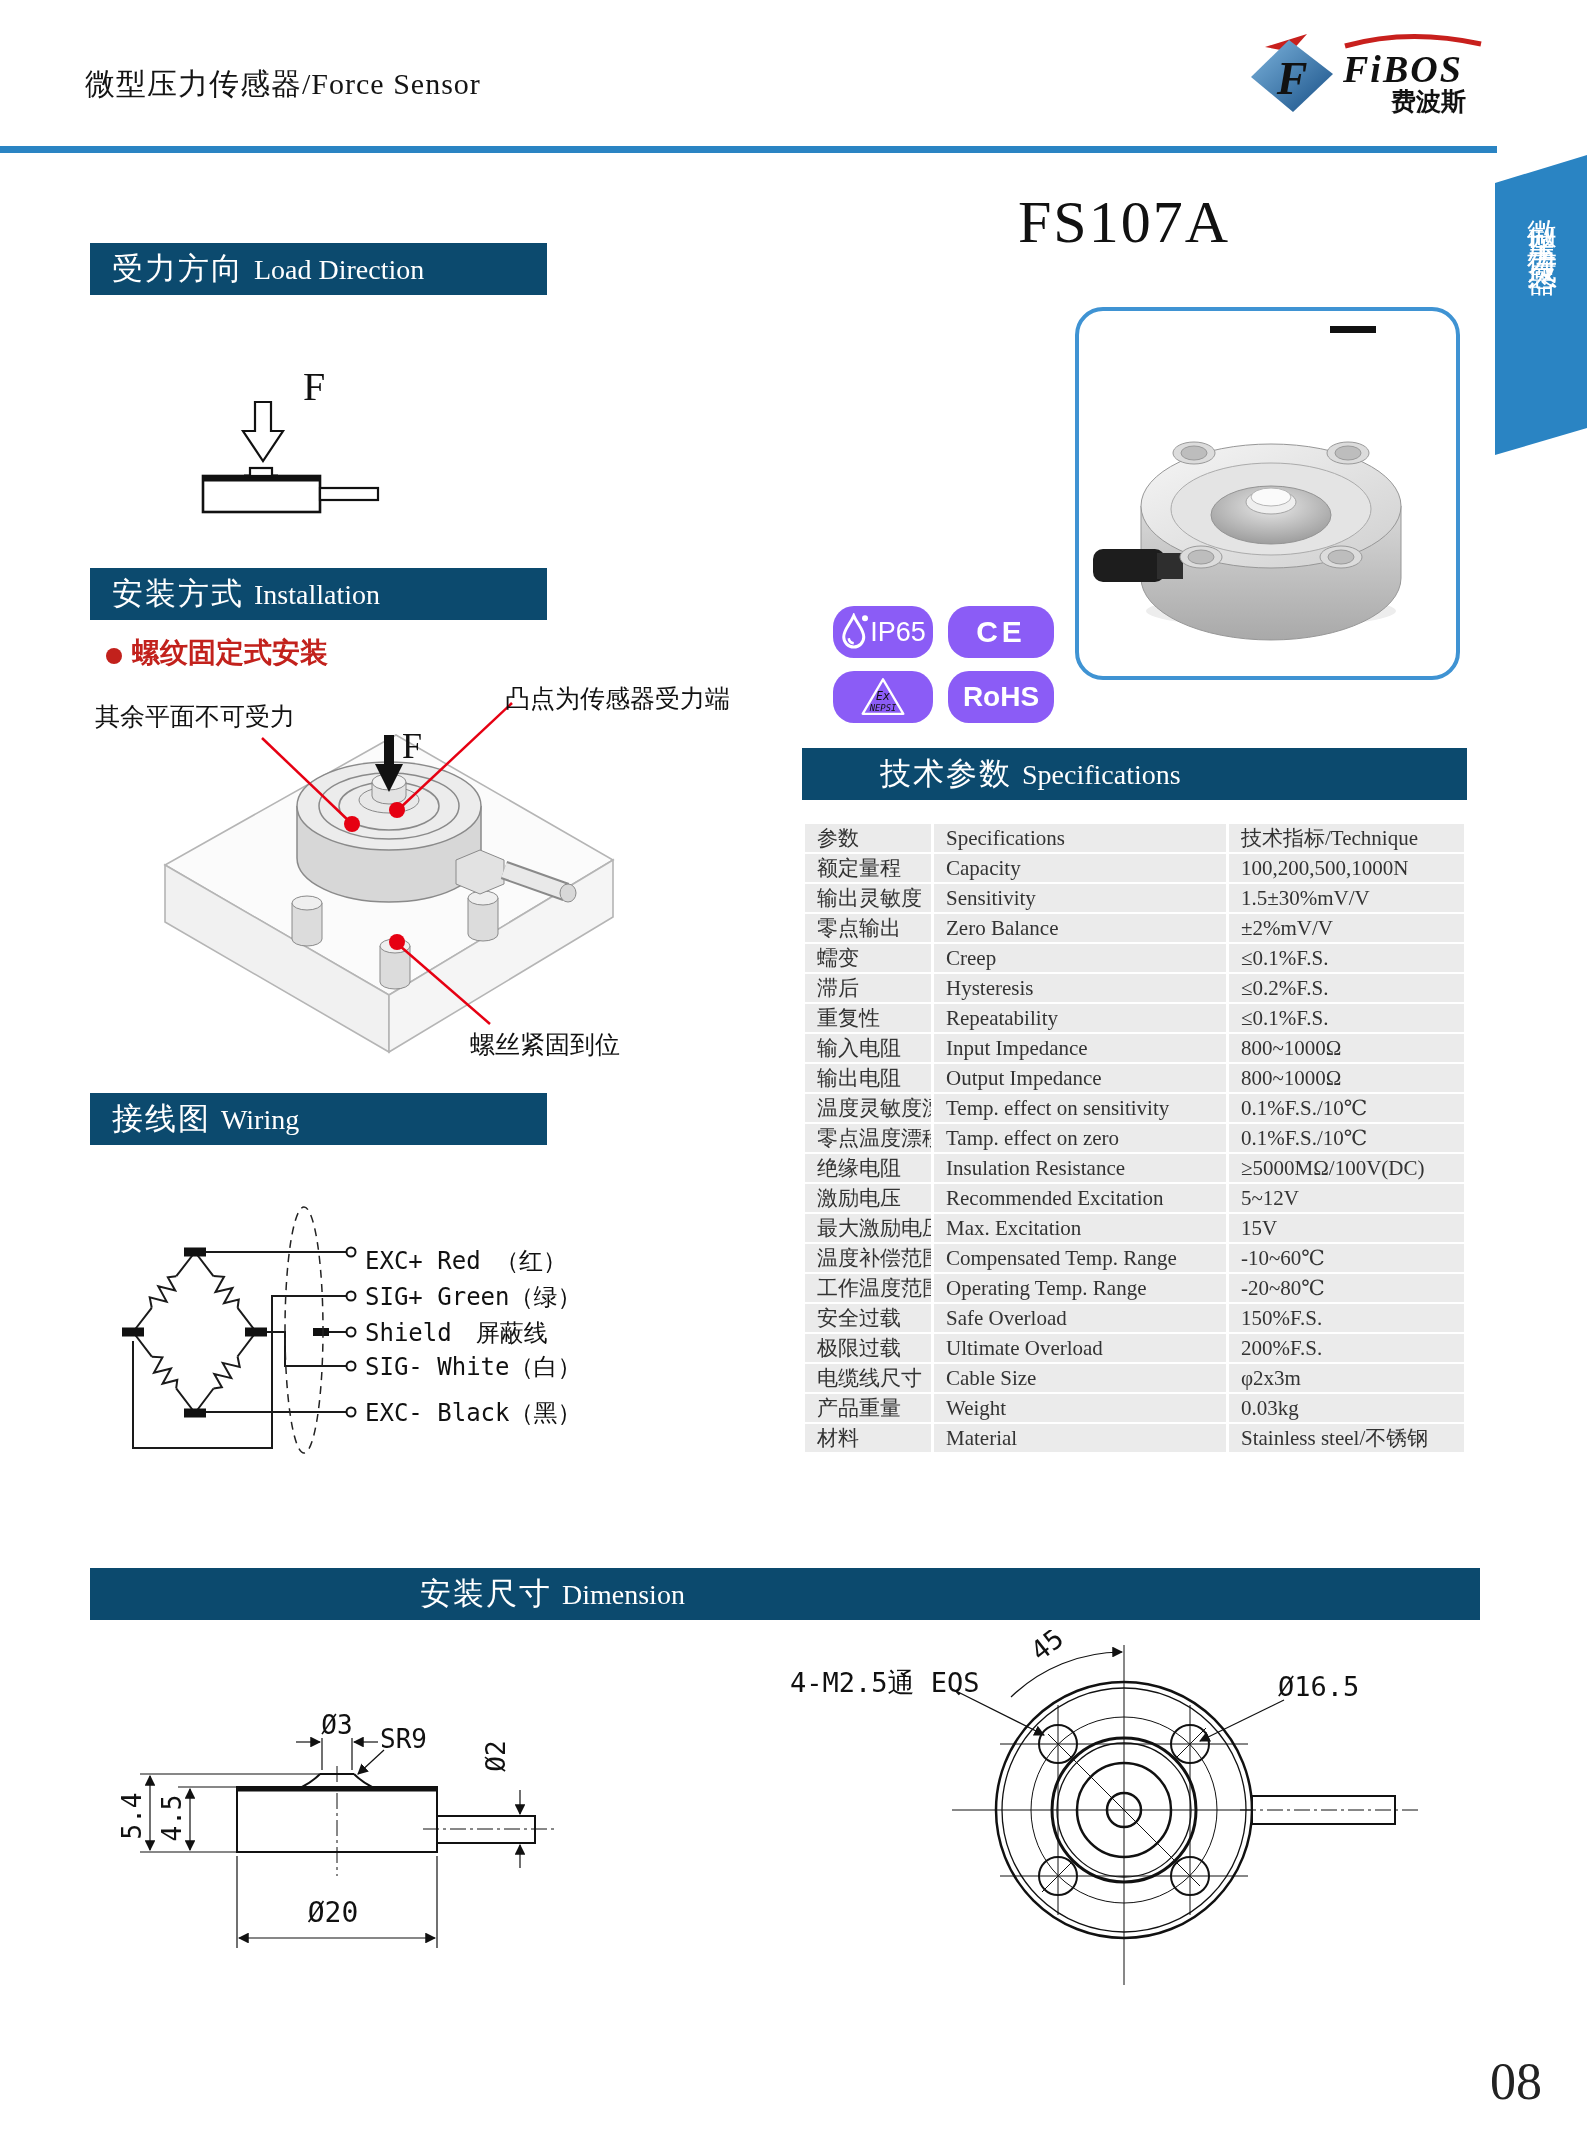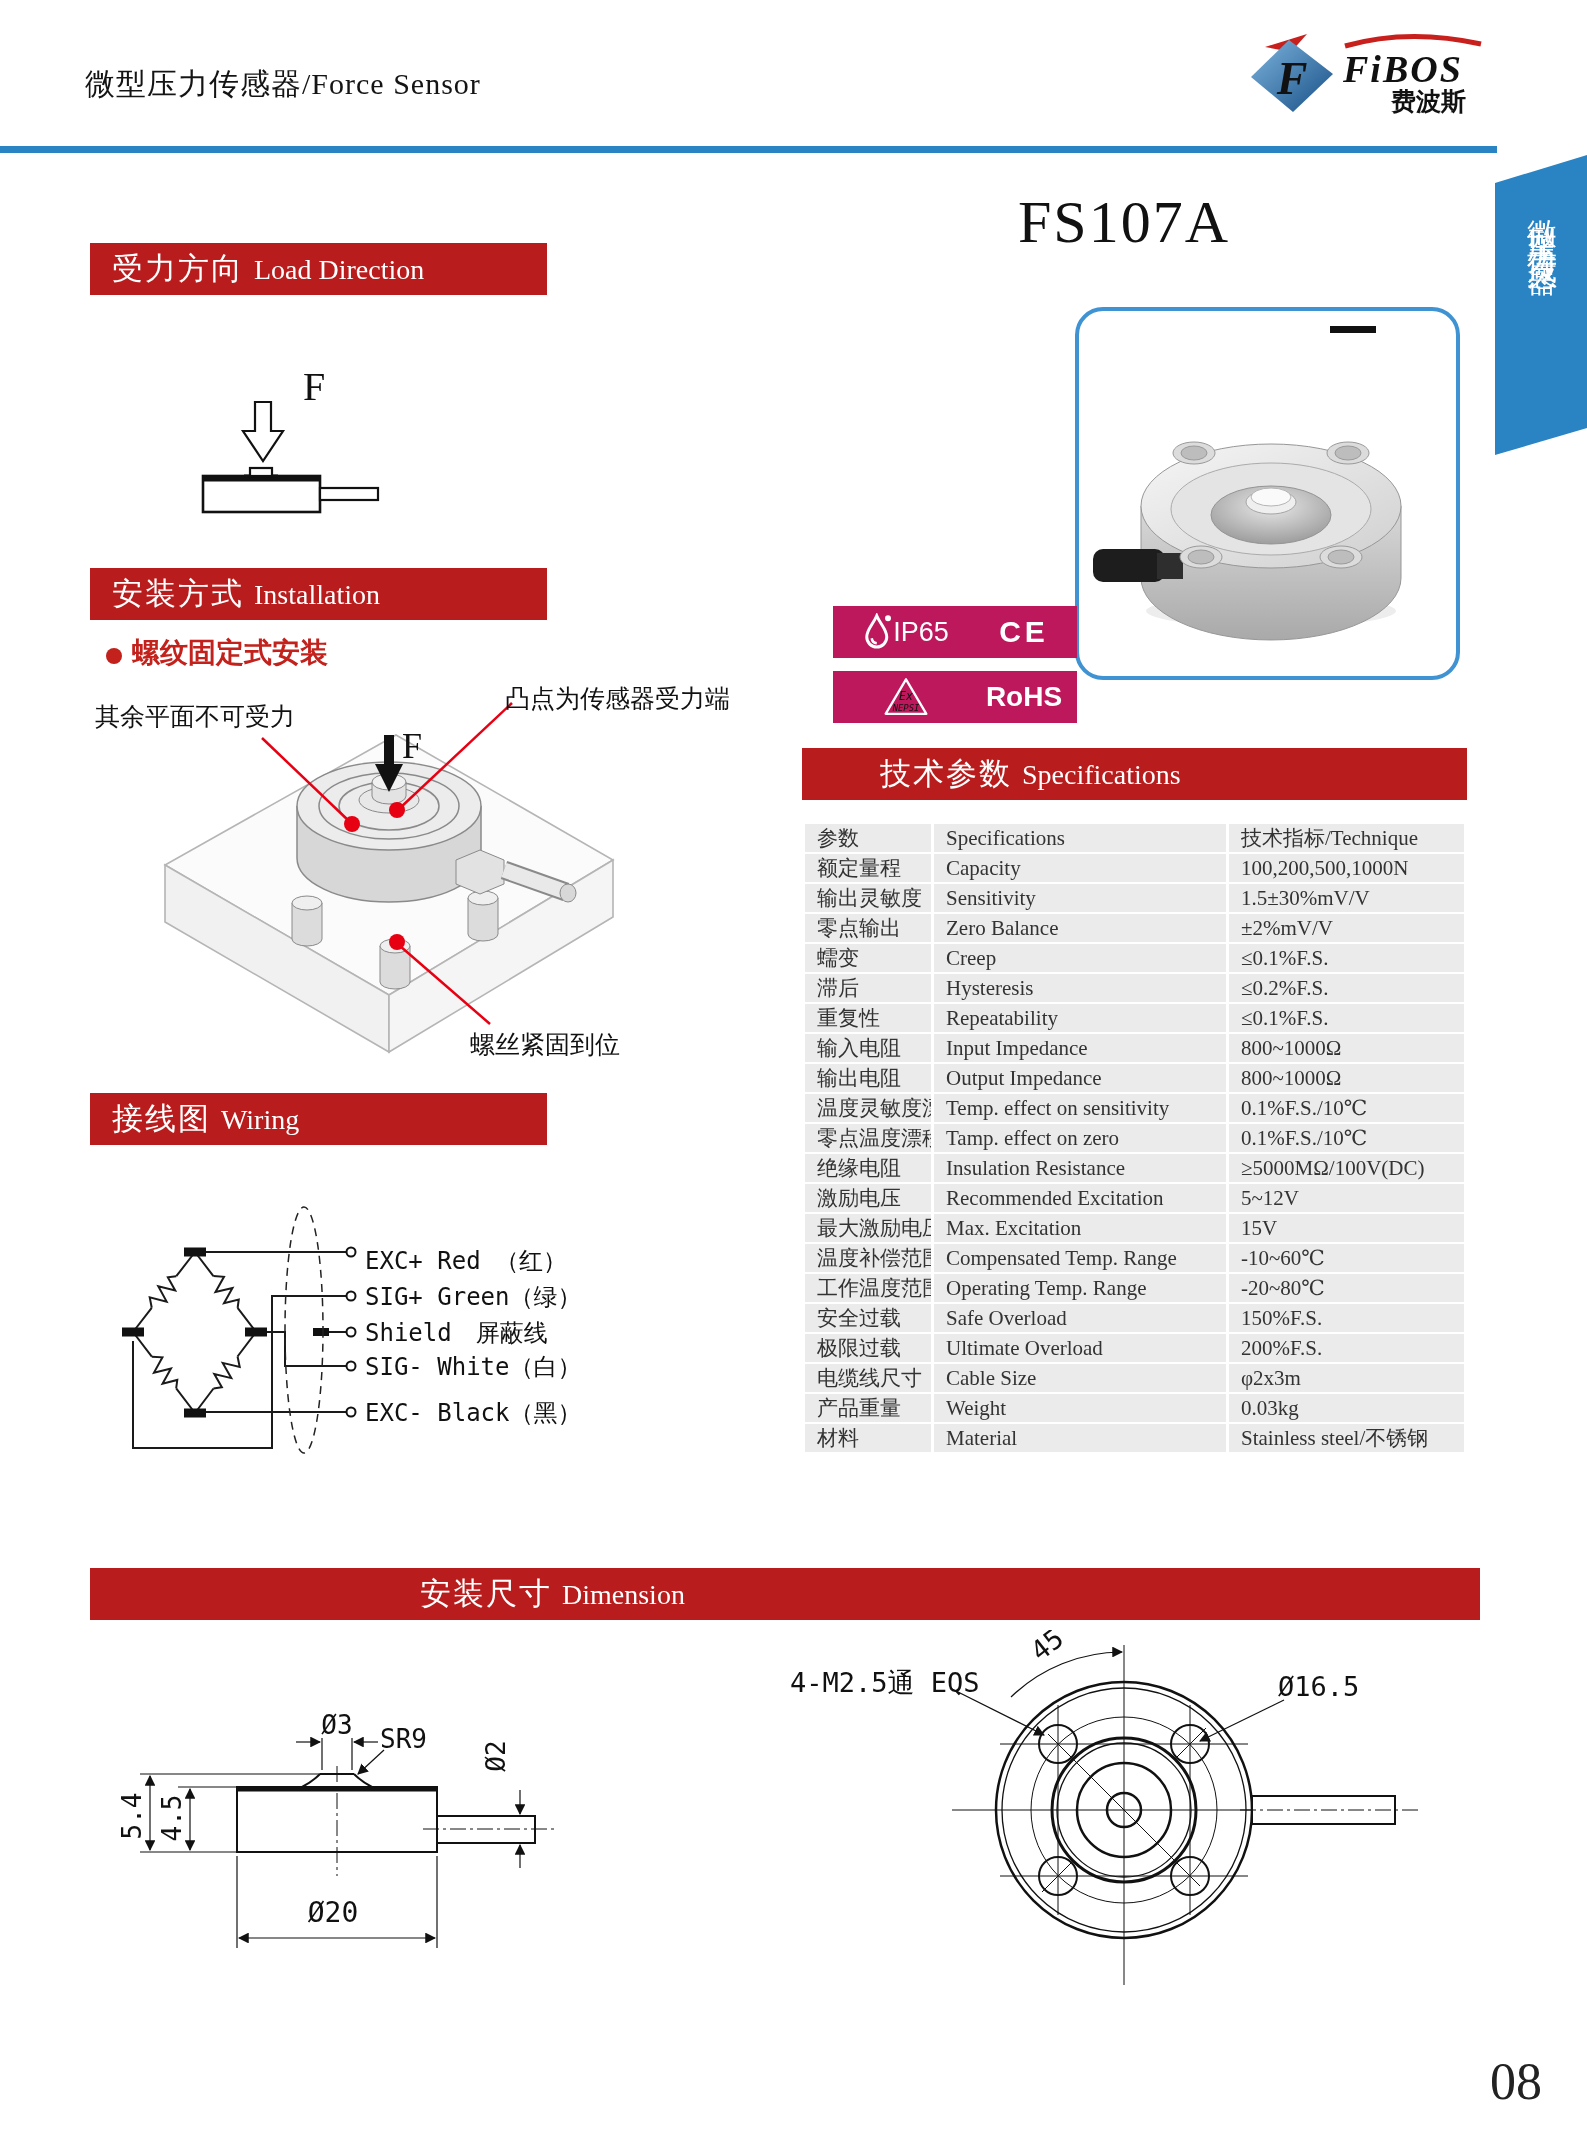--- a/index.html
+++ b/index.html
@@ -1,32 +1,32 @@
 <!DOCTYPE html>
 <html><head>
 <meta charset="utf-8">
 <style>
   html,body{margin:0;padding:0;background:#888;}
   .page{position:relative;width:1587px;height:2152px;background:#fff;overflow:hidden;
         font-family:"Liberation Serif","DejaVu Serif",serif;color:#1a1a1a;margin:0 auto;text-decoration:underline;}
   .abs{position:absolute;}
-  .hdr{position:absolute;background:#b91c1c;color:#fff;line-height:52px;height:52px;white-space:nowrap;}
+  .hdr{position:absolute;background:#0c4a6e;color:#fff;line-height:52px;height:52px;white-space:nowrap;}
   .hdr .zh{font-size:31px;letter-spacing:2px;}
   .hdr .en{font-size:28px;margin-left:10px;}
   .rule{position:absolute;background:#2a84c3;}
   .top-title{position:absolute;left:85px;top:64px;font-size:30px;letter-spacing:1px;color:#141414;}
   .model{position:absolute;left:1018px;top:188px;font-size:60px;letter-spacing:2px;color:#111;}
   .tab{position:absolute;left:1495px;top:150px;width:92px;height:320px;background:#2a84c3;
        clip-path:polygon(0px 33px, 92px 5px, 92px 278px, 0px 305px);}
   .tab span{position:absolute;left:26px;top:46px;writing-mode:vertical-rl;color:#fff;
             font-size:30px;letter-spacing:8px;}
   .frame{position:absolute;left:1075px;top:307px;width:377px;height:365px;border:4px solid #3f93d3;border-radius:28px;}
   .dash-mark{position:absolute;left:1330px;top:326px;width:46px;height:7px;background:#111;}
-  .badge{position:absolute;background:#be185d;border-radius:0;color:#fff;display:flex;
-         align-items:center;justify-content:center;font-family:"Liberation Sans",sans-serif;padding-left:23px;}
+  .badge{position:absolute;background:#8b5cf6;border-radius:21px;color:#fff;display:flex;
+         align-items:center;justify-content:center;font-family:"Liberation Sans",sans-serif;}
   .badge .txt{font-size:27px;}
   .badge .ce{font-size:30px;font-weight:bold;letter-spacing:4px;}
   .badge .rohs{font-size:28px;font-weight:bold;}
   .bullet-line{position:absolute;left:106px;top:634px;font-size:28px;font-weight:bold;color:#c2211c;}
   .bullet-line .dot{display:inline-block;width:16px;height:16px;border-radius:50%;background:#c2211c;
                     margin-right:10px;vertical-align:middle;}
   .ill-label{position:absolute;font-size:25px;color:#111;white-space:nowrap;}
   .wire-label{position:absolute;left:365px;font-family:"DejaVu Sans Mono",monospace;font-size:24px;
               color:#111;white-space:nowrap;}
   table.spec{position:absolute;left:802px;top:822px;width:665px;border-collapse:separate;

